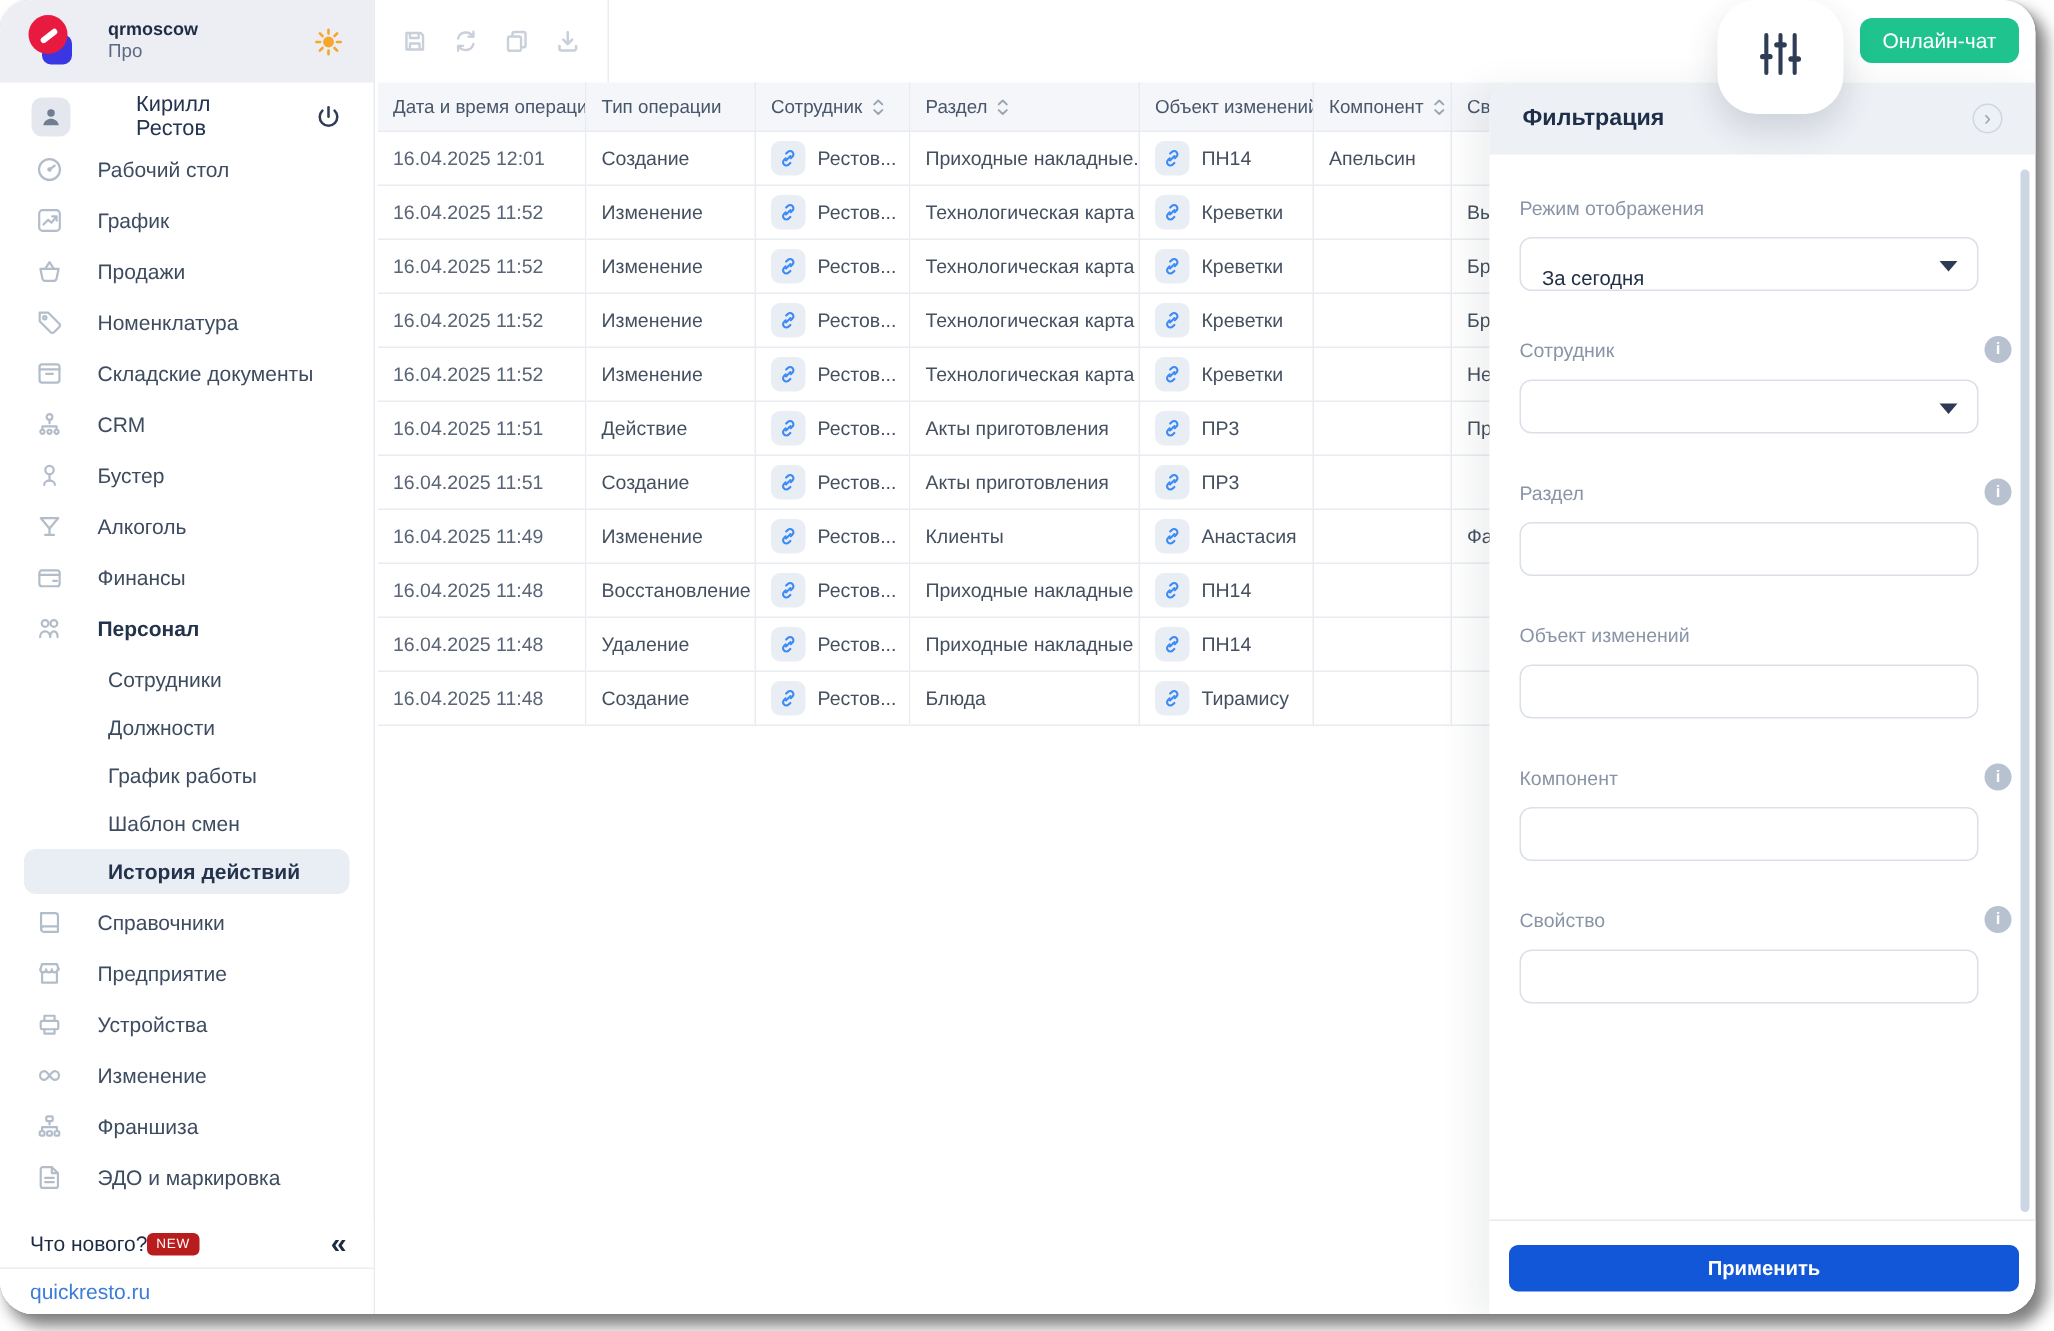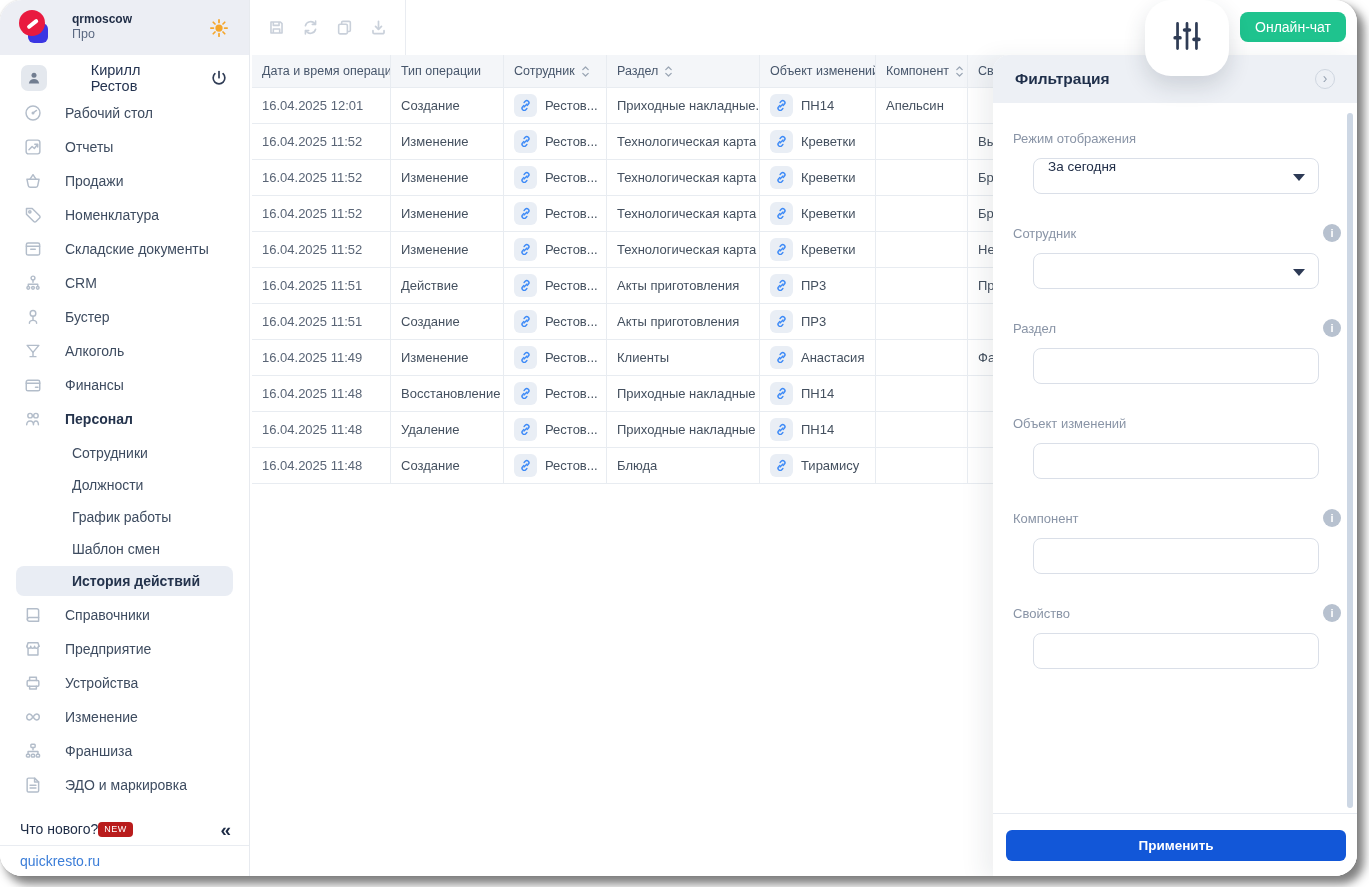--- a/index.html
+++ b/index.html
@@ -90,21 +90,21 @@
     border-radius:50%; display:flex; align-items:center; justify-content:center;
     color:#97a2b2; font-size:14px; line-height:1; cursor:pointer; padding-bottom:2px; }
   .fp-body { position:absolute; left:0; top:48px; right:0; bottom:63px; padding:26px 38px 0 20px; }
   .f-field { margin-bottom:30px; }
   .f-labelrow { display:flex; align-items:center; height:18px; margin-bottom:11px; }
   .f-label { font-size:13px; color:#8994a6; }
   .info-ic { margin-left:auto; margin-right:-22px; width:18px; height:18px; border-radius:50%;
     background:#b7c1cf; color:#fff; font-size:11px; font-weight:700; display:flex;
     align-items:center; justify-content:center; cursor:pointer; font-style:normal; }
   .f-control { position:relative; height:36px; border:1px solid #dadfe8; border-radius:8px;
-    background:#fff; display:flex; align-items:flex-start; padding:0 14px; cursor:text;margin-left:20px; }
+    background:#fff; display:flex; align-items:flex-end; padding:0 14px; cursor:text; }
   .f-control.select { cursor:pointer; }
   .f-value { font-size:13.5px; color:#222f49; }
   .caret { position:absolute; right:13px; top:15px; width:0; height:0;
     border-left:6px solid transparent; border-right:6px solid transparent;
     border-top:7px solid #2d3a55; }
   .fp-scrollbar { position:absolute; right:4px; top:58px; width:6px; height:695px;
     background:#cdd7e4; border-radius:3px; cursor:grab; }
   .fp-footer { position:absolute; left:0; bottom:0; right:0; height:63px;
     border-top:1px solid #e6eaf0; padding:16px 11px 0 13px; background:#fff; }
   .apply-btn { width:100%; height:31px; background:#1257d8; color:#fff; border:none;
@@ -159,21 +159,21 @@
               <circle cx="8" cy="8" r=".7"></circle>
             </svg></span>
     <span class="lbl">Рабочий стол</span>
   </div>
         <div class="sb-item">
     <span class="ic"><svg width="18" height="18" viewBox="0 0 16 16" fill="none" stroke="#b3bdca" stroke-width="1.3" stroke-linecap="round" stroke-linejoin="round">
               <rect x="1.9" y="1.9" width="12.2" height="12.2" rx="2"></rect>
               <path d="M4.4 10.4l2.8-2.8 2 1.7 2.6-3.3"></path>
               <path d="M9.6 5.6h2.6v2.5"></path>
             </svg></span>
-    <span class="lbl">Отчеты</span>
+    <span class="lbl">График</span>
   </div>
         <div class="sb-item">
     <span class="ic"><svg width="18" height="18" viewBox="0 0 16 16" fill="none" stroke="#b3bdca" stroke-width="1.3" stroke-linecap="round" stroke-linejoin="round">
               <path d="M2.6 6.4h10.8l-1.2 5.8a1.6 1.6 0 0 1-1.6 1.3H5.4a1.6 1.6 0 0 1-1.6-1.3z"></path>
               <path d="M5.4 6.4L8 2.4l2.6 4"></path>
             </svg></span>
     <span class="lbl">Продажи</span>
   </div>
         <div class="sb-item">
     <span class="ic"><svg width="18" height="18" viewBox="0 0 16 16" fill="none" stroke="#b3bdca" stroke-width="1.3" stroke-linecap="round" stroke-linejoin="round">

